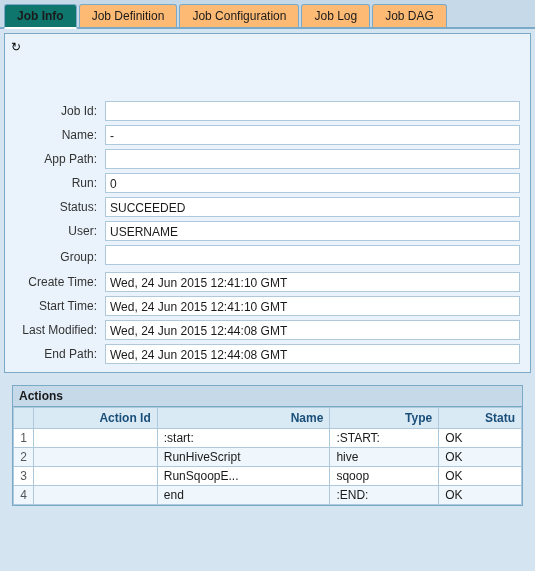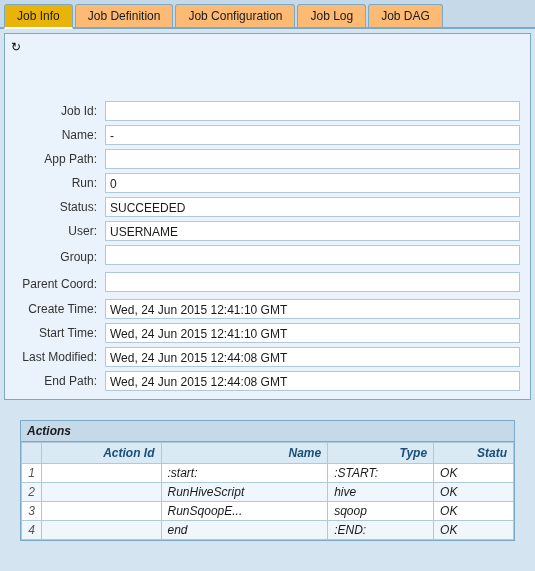--- a/index.html
+++ b/index.html
@@ -25,22 +25,22 @@
       cursor: pointer;
       border: 1px solid #7baac9;
       border-bottom: none;
       background: #fdba74;
       margin-right: 2px;
       border-radius: 3px 3px 0 0;
       font-size: 12px;
       color: #1a1a1a;
     }
     .tab.active {
-      background: #eab308;
-      font-weight: normal;
+      background: #0f766e;
+      font-weight: bold;
       border-bottom: 2px solid #ffffff;
       margin-bottom: -2px;
       z-index: 1;
     }
 
     
     .main-panel {
       background: #eaf3fb;
       border: 1px solid #7baac9;
       margin: 4px;
@@ -93,24 +93,23 @@
       background: #ffffff;
       padding: 1px 4px;
       font-size: 12px;
       height: 20px;
       line-height: 18px;
       color: #1a1a1a;
     }
 
     
     .actions-section {
-      margin: 20px;
+      margin: 12px;
       border: 1px solid #7baac9;
       background: #eaf3fb;
-      font-style: italic;
     }
     .actions-header {
       background: #c5d9e8;
       padding: 3px 6px;
       font-weight: bold;
       font-size: 12px;
       border-bottom: 1px solid #7baac9;
       color: #1a1a1a;
     }
 
@@ -198,26 +197,20 @@
       </td>
     </tr>
     <tr>
       <td class="label-cell">User:</td>
       <td class="input-cell">
         <span class="value-text">USERNAME</span>
       </td>
     </tr>
     <tr>
       <td class="label-cell">Group:</td>
-      <td class="input-cell">
-        <span class="value-text"></span>
-      </td>
-    </tr>
-    <tr>
-      <td class="label-cell">Parent Coord:</td>
       <td class="input-cell">
         <span class="value-text"></span>
       </td>
     </tr>
     <tr>
       <td class="label-cell">Create Time:</td>
       <td class="input-cell">
         <span class="value-text">Wed, 24 Jun 2015 12:41:10 GMT</span>
       </td>
     </tr>

